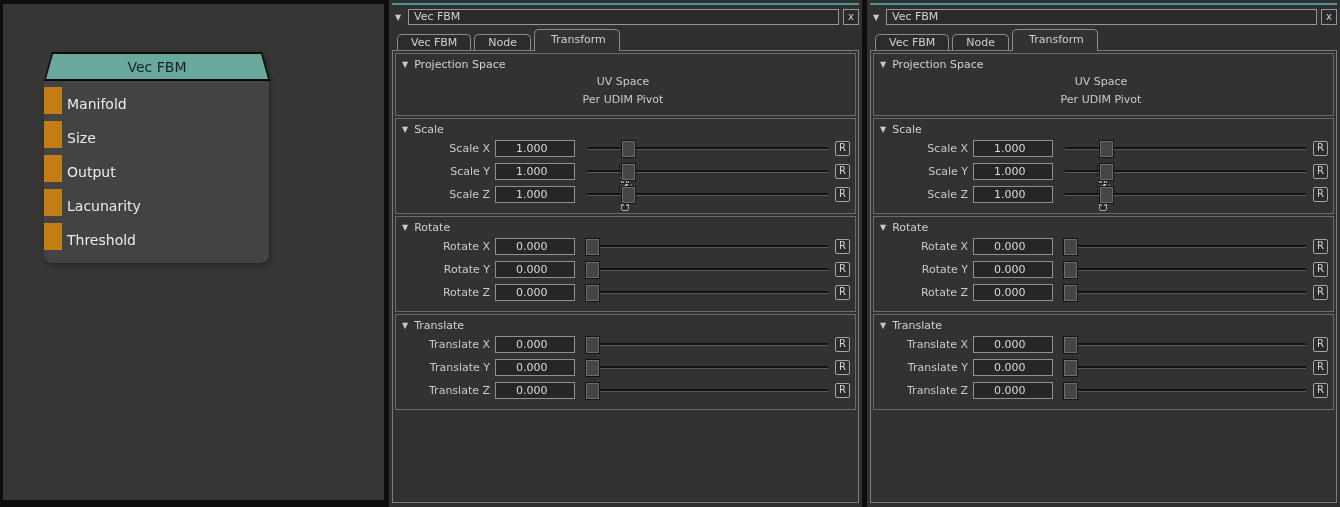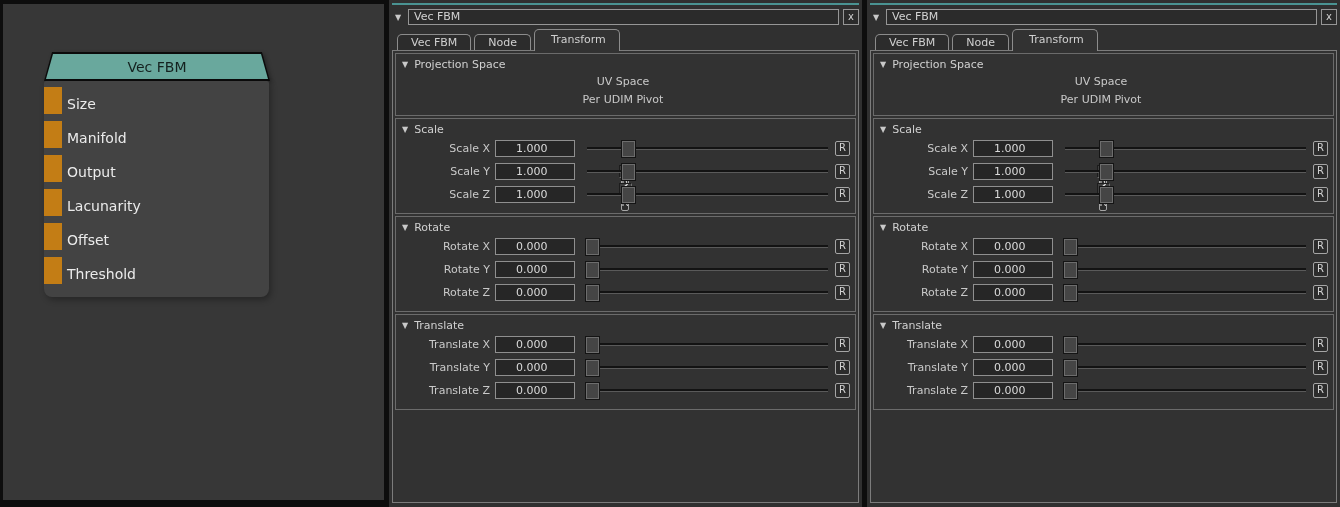--- a/index.html
+++ b/index.html
@@ -96,37 +96,33 @@
 
 <div id="graph">
   <div class="node">
     <div class="node-header">
       <div class="hdr-border"></div>
       <div class="hdr-fill">Vec FBM</div>
     </div>
     <div class="node-body">
       <div class="node-input-row">
         <span class="port-in"></span>
-        <span>Size</span>
+        <span>Manifold</span>
       </div>
       <div class="node-input-row">
         <span class="port-in"></span>
-        <span>Manifold</span>
+        <span>Size</span>
       </div>
       <div class="node-input-row">
         <span class="port-in"></span>
         <span>Output</span>
       </div>
       <div class="node-input-row">
         <span class="port-in"></span>
         <span>Lacunarity</span>
-      </div>
-      <div class="node-input-row">
-        <span class="port-in"></span>
-        <span>Offset</span>
       </div>
       <div class="node-input-row">
         <span class="port-in"></span>
         <span>Threshold</span>
       </div>
     </div>
   </div>
 </div>
 
 <div id="panels">

